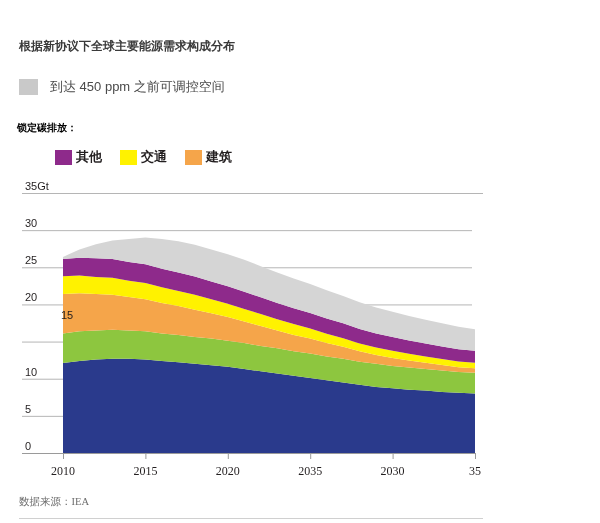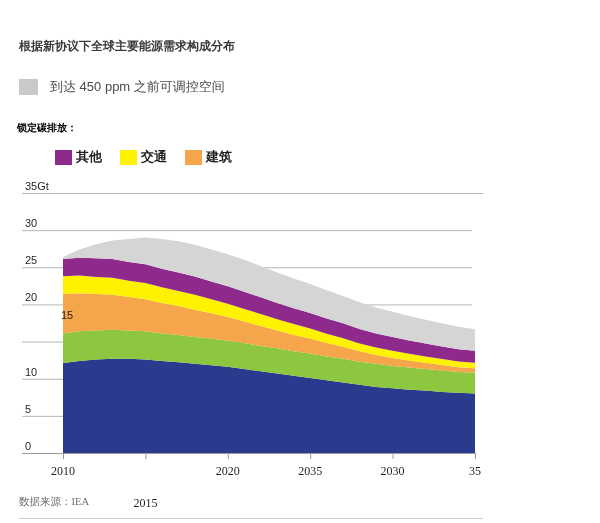--- a/index.html
+++ b/index.html
@@ -131,21 +131,21 @@
       </svg>
       <div class="axis-ylabel" style="left: 25px; top: 440px;">0</div>
       <div class="axis-ylabel" style="left: 25px; top: 402.857px;">5</div>
       <div class="axis-ylabel" style="left: 25px; top: 365.714px;">10</div>
       <div class="axis-ylabel" style="left: 25px; top: 309px; margin-left: 36px;">15</div>
       <div class="axis-ylabel" style="left: 25px; top: 291.429px;">20</div>
       <div class="axis-ylabel" style="left: 25px; top: 254.286px;">25</div>
       <div class="axis-ylabel" style="left: 25px; top: 217.143px;">30</div>
       <div class="axis-ylabel" style="left: 25px; top: 180px;">35Gt</div>
       <div class="axis-xlabel" style="width: 60px; left: 33px; top: 464px;">2010</div>
-      <div class="axis-xlabel" style="width: 60px; left: 115.4px; top: 464px; margin-top: 32px;">2015</div>
+      <div class="axis-xlabel" style="width: 60px; left: 115.4px; top: 464px;">2015</div>
       <div class="axis-xlabel" style="width: 60px; left: 197.8px; top: 464px;">2020</div>
       <div class="axis-xlabel" style="width: 60px; left: 280.2px; top: 464px;">2035</div>
       <div class="axis-xlabel" style="width: 60px; left: 362.6px; top: 464px;">2030</div>
       <div class="axis-xlabel" style="width: 60px; left: 445px; top: 464px;">35</div>
     </div>
 
   <div class="source">数据来源：IEA</div>
   <div class="bottom-rule"></div>
 </div>
 

